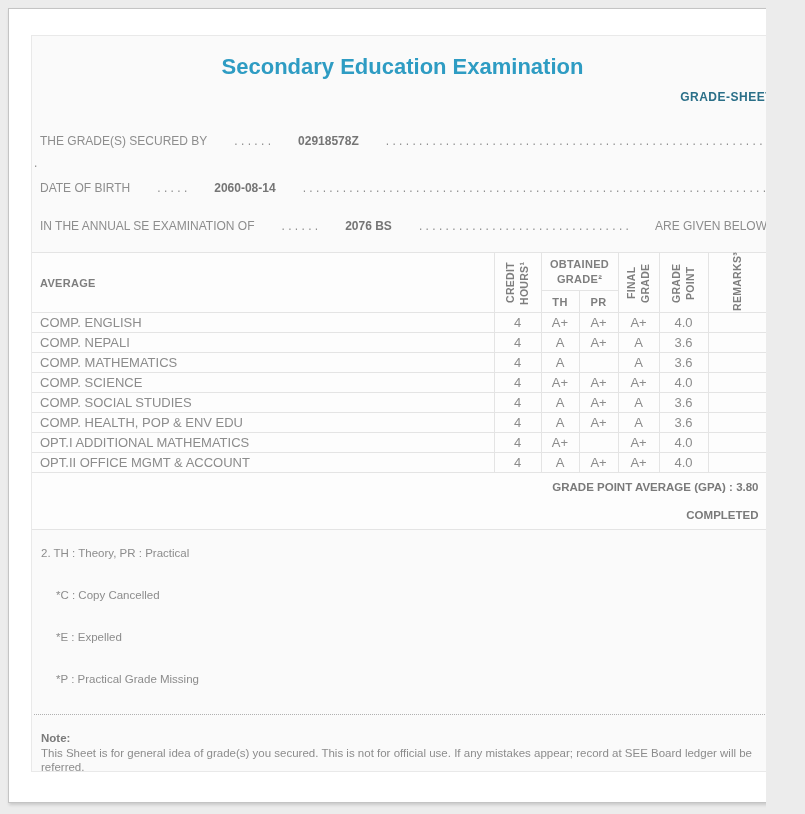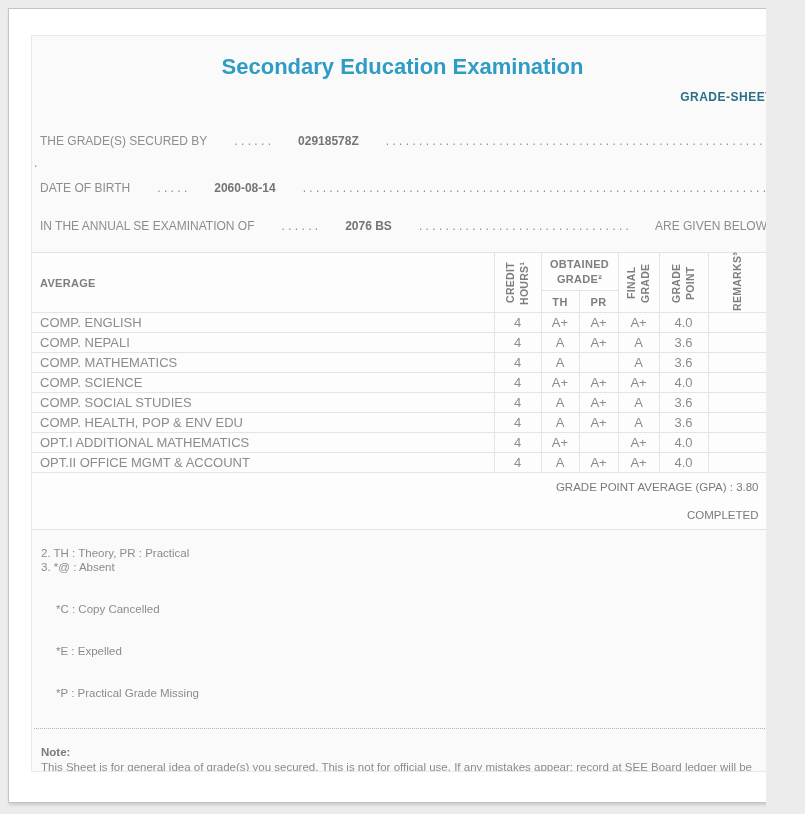--- a/index.html
+++ b/index.html
@@ -115,21 +115,21 @@
     font-size: 13px;
     color: #8c8c8c;
     text-align: center;
   }
   .gtable tbody td.subj { text-align: left; padding-left: 8px; }
   .gtable tfoot td {
     height: 28px;
     text-align: right;
     padding-right: 8px;
     font-size: 11.5px;
-    font-weight: normal;
+    font-weight: bold;
     color: #7a7a7a;
     background: #fdfdfd;
   }
   .gtable tfoot tr.gpa-row td { border-bottom: none; }
 
   .footnotes {
     margin: 16px 6px 0 9px;
     font-size: 11.5px;
     color: #8c8c8c;
     line-height: 14px;
@@ -298,21 +298,20 @@
             <td colspan="7"><span>GRADE POINT AVERAGE (GPA) :</span>&nbsp;<span>3.80</span></td>
           </tr>
           <tr>
             <td colspan="7">COMPLETED</td>
           </tr>
         </tfoot>
       </table>
 
       <div class="footnotes">
         <div class="fn">2. TH : Theory, PR : Practical</div>
-        <div class="fn">3. *@ : Absent</div>
         <div class="fn fn-indent">*C : Copy Cancelled</div>
         <div class="fn fn-indent">*E : Expelled</div>
         <div class="fn fn-indent">*P : Practical Grade Missing</div>
       </div>
 
       <div class="divider"></div>
 
       <div class="note">
         <div class="note-label">Note:</div>
         <div class="note-text">This Sheet is for general idea of grade(s) you secured. This is not for official use. If any mistakes appear; record at SEE Board ledger will be referred.</div>

